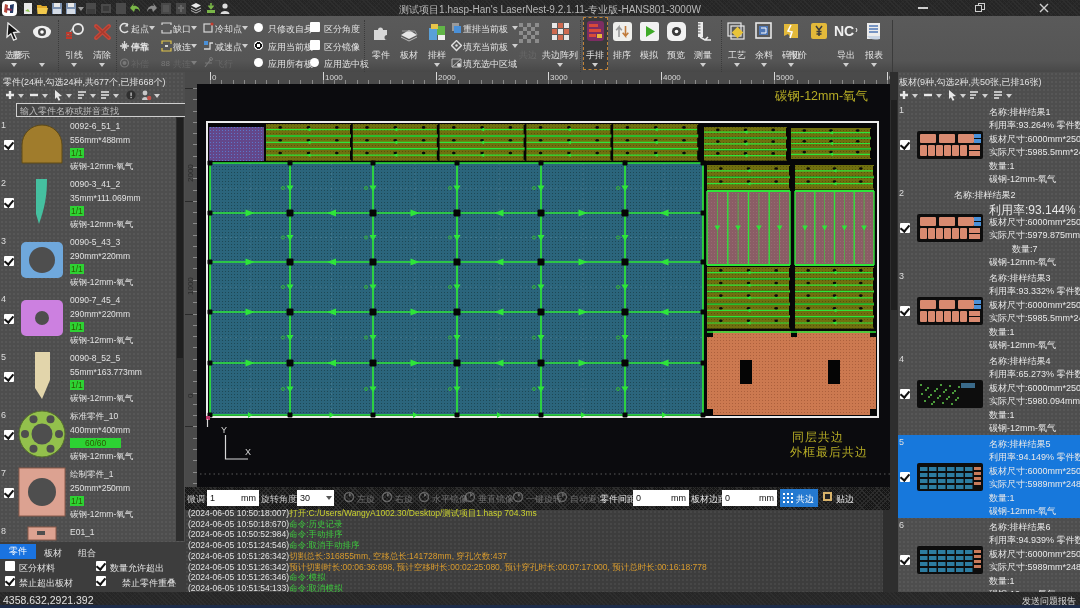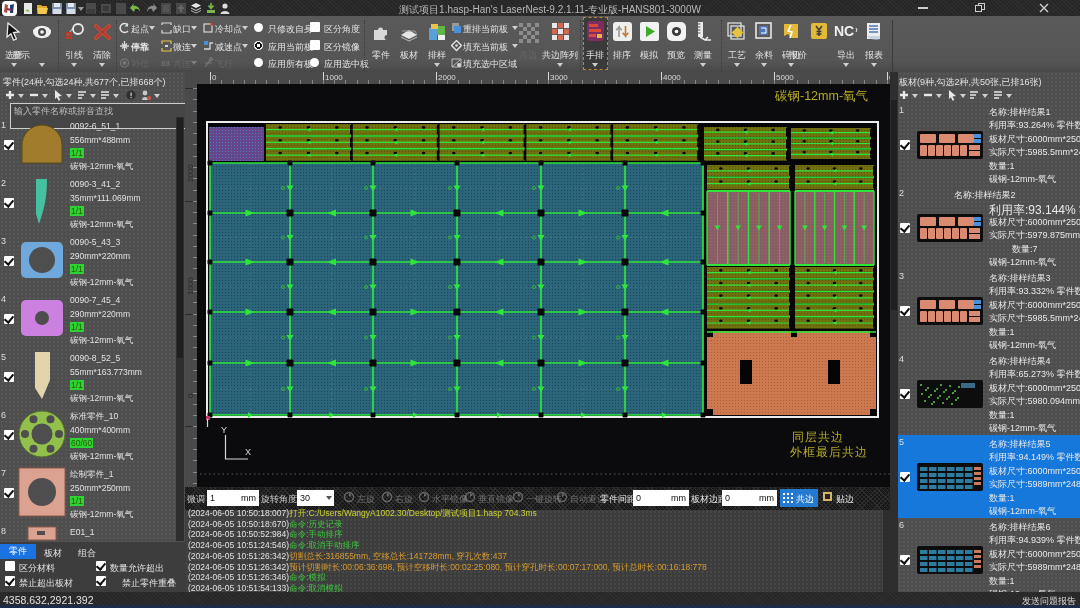--- a/index.html
+++ b/index.html
@@ -345,21 +345,21 @@
       <circle cx="5" cy="5" r="4.6" fill="#2f2f2f"></circle>
       <rect x="4.4" y="2.5" width="1.4" height="3.4" fill="#bbb"></rect>
       <rect x="4.4" y="6.8" width="1.4" height="1.4" fill="#bbb"></rect>
     </svg>
 <svg class="abs" style="left:141px;top:90px" width="11" height="11">
       <circle cx="4" cy="3" r="2.4" fill="#c8c8c8"></circle>
       <path d="M1 10 c0-4 6-4 6 0z" fill="#c8c8c8"></path>
       <circle cx="8.2" cy="8" r="2.2" fill="#c0524a"></circle>
     </svg>
 <div class="abs drop" style="left:154px;top:94px"></div>
-<div class="abs" style="left:10px;top:103px;width:178px;height:26px;background:#454545;border:1px solid #cfcfcf">
+<div class="abs" style="left:16px;top:103px;width:178px;height:14px;background:#454545;border:1px solid #cfcfcf">
       <span style="color:#bdbdbd;font-size:9px;position:absolute;left:3px;top:1px;white-space:nowrap">输入零件名称或拼音查找</span>
     </div>
 <div class="abs" style="left:1px;top:120px;color:#ddd;font-size:9px">1</div>
 <div class="chk c" style="left:4px;top:140px"></div>
 <svg class="abs" style="left:20px;top:123px" width="44" height="42">
       <path d="M2 40 v-18 a20 20 0 0 1 40 0 v18 z" fill="#a07c2c" stroke="#5f4a16"></path>
     </svg>
 <div class="abs lbl" style="left:70px;top:121px;font-size:8.5px">0092-6_51_1</div>
 <div class="abs lbl" style="left:70px;top:135px;font-size:8.5px">556mm*488mm</div>
 <div class="abs" style="left:70px;top:148px;background:#2dd233;color:#2a5a00;font-size:8.5px;padding:0 1px">1/1</div>
@@ -409,21 +409,21 @@
       <circle cx="24" cy="24" r="10.5" fill="#4e4e4e"></circle>
       <circle cx="41.0" cy="24.0" r="4" fill="#4e4e4e"></circle>
       <circle cx="32.5" cy="38.7" r="4" fill="#4e4e4e"></circle>
       <circle cx="15.5" cy="38.7" r="4" fill="#4e4e4e"></circle>
       <circle cx="7.0" cy="24.0" r="4" fill="#4e4e4e"></circle>
       <circle cx="15.5" cy="9.3" r="4" fill="#4e4e4e"></circle>
       <circle cx="32.5" cy="9.3" r="4" fill="#4e4e4e"></circle>
     </svg>
 <div class="abs lbl" style="left:70px;top:411px;font-size:8.5px">标准零件_10</div>
 <div class="abs lbl" style="left:70px;top:425px;font-size:8.5px">400mm*400mm</div>
-<div class="abs" style="left:70px;top:438px;background:#2dd233;color:#2a5a00;font-size:8.5px;padding:0 1px">60/60</div>
+<div class="abs" style="left:70px;top:438px;background:#2dd233;color:#2a5a00;font-size:8.5px;padding:0 15px">60/60</div>
 <div class="abs lbl" style="left:70px;top:451px;font-size:8.5px">碳钢-12mm-氧气</div>
 <div class="abs" style="left:1px;top:468px;color:#ddd;font-size:9px">7</div>
 <div class="chk c" style="left:4px;top:488px"></div>
 <svg class="abs" style="left:18px;top:467px" width="48" height="50">
       <rect x="1" y="1" width="46" height="48" fill="#dca291" stroke="#8a5a4a"></rect>
       <circle cx="24" cy="25" r="14" fill="#4e4e4e"></circle>
     </svg>
 <div class="abs lbl" style="left:70px;top:469px;font-size:8.5px">绘制零件_1</div>
 <div class="abs lbl" style="left:70px;top:483px;font-size:8.5px">250mm*250mm</div>
 <div class="abs" style="left:70px;top:496px;background:#2dd233;color:#2a5a00;font-size:8.5px;padding:0 1px">1/1</div>

